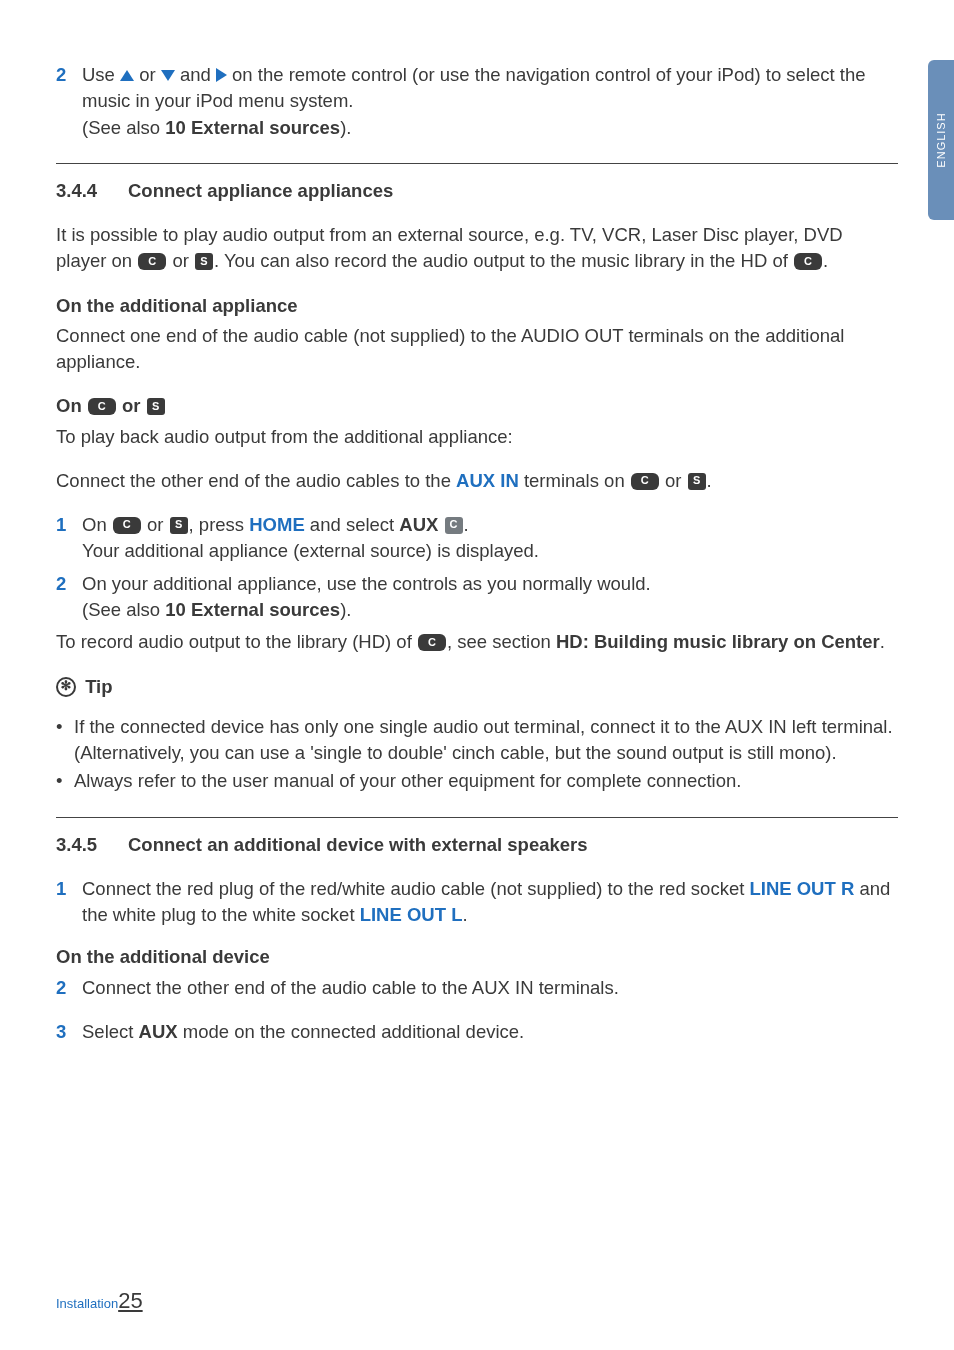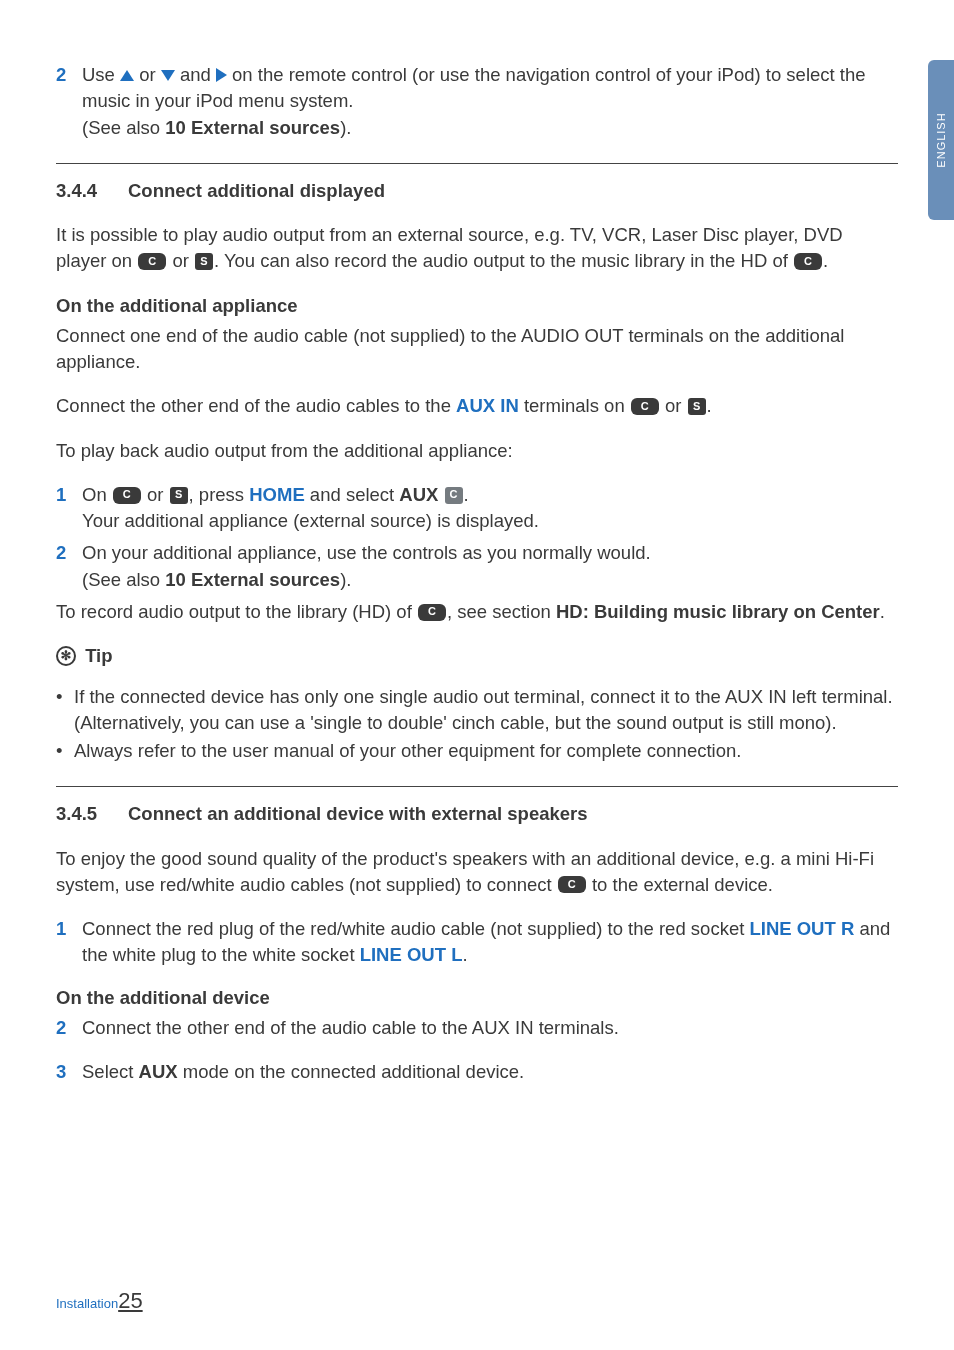--- a/index.html
+++ b/index.html
@@ -49,35 +49,38 @@
       <div class="body">
         <span>Use </span><span class="tri up"></span><span> or </span><span class="tri down"></span><span> and </span><span class="tri right"></span><span> on the remote control (or use the navigation control of your iPod) to select the music in your iPod menu system.</span>
         <br>
         <span>(See also </span><b>10 External sources</b><span>).</span>
       </div>
     </div>
 
     <hr class="rule">
 
     <div class="sec-head">
-      <span class="secnum">3.4.4</span><span>Connect additional displayed</span>
+      <span class="secnum">3.4.4</span><span>Connect appliance appliances</span>
     </div>
 
     <div class="para">
       <span>It is possible to play audio output from an external source, e.g. TV,  VCR, Laser Disc player, DVD player on </span><span class="dev">C</span><span> or </span><span class="dev sq">S</span><span>. You can also record the audio output to the music library in the HD of </span><span class="dev">C</span><span>.</span>
     </div>
 
     <div class="sub-head">On the additional appliance</div>
     <div class="para">Connect one end of the audio cable (not supplied) to the AUDIO OUT terminals on the additional appliance.</div>
 
+    <div class="sub-head">
+      <span>On </span><span class="dev">C</span><span> or </span><span class="dev sq">S</span>
+    </div>
+    <div class="para">To play back audio output from the additional appliance:</div>
+
     <div class="para">
       <span>Connect the other end of the audio cables to the </span><span class="blue-bold">AUX IN</span><span> terminals on </span><span class="dev">C</span><span> or </span><span class="dev sq">S</span><span>.</span>
     </div>
-
-    <div class="para">To play back audio output from the additional appliance:</div>
 
     <div class="step">
       <div class="num">1</div>
       <div class="body">
         <span>On </span><span class="dev">C</span><span> or </span><span class="dev sq">S</span><span>, press </span><span class="blue-bold">HOME</span><span> and select </span><b>AUX</b><span> </span><span class="dev sq grey">C</span><span>.</span><br>
         <span>Your additional appliance (external source) is displayed.</span>
       </div>
     </div>
     <div class="step">
       <div class="num">2</div>
@@ -103,23 +106,20 @@
           <span>Always refer to the user manual of your other equipment for complete connection.</span>
         </li>
     </ul>
 
     <hr class="rule">
 
     <div class="sec-head">
       <span class="secnum">3.4.5</span><span>Connect an additional device with external speakers</span>
     </div>
 
-    <div class="para">
-      <span>To enjoy the good sound quality of the product's speakers with an additional device, e.g. a mini Hi-Fi system, use red/white audio cables (not supplied) to connect </span><span class="dev">C</span><span> to the external device.</span>
-    </div>
 
     <div class="step">
       <div class="num">1</div>
       <div class="body">
         <span>Connect the red plug of the red/white audio cable (not supplied) to the red socket </span><span class="blue-bold">LINE OUT R</span><span> and the white plug to the white socket </span><span class="blue-bold">LINE OUT L</span><span>.</span>
       </div>
     </div>
 
     <div class="sub-head" style="margin-top:16px;">On the additional device</div>
     <div class="step">

